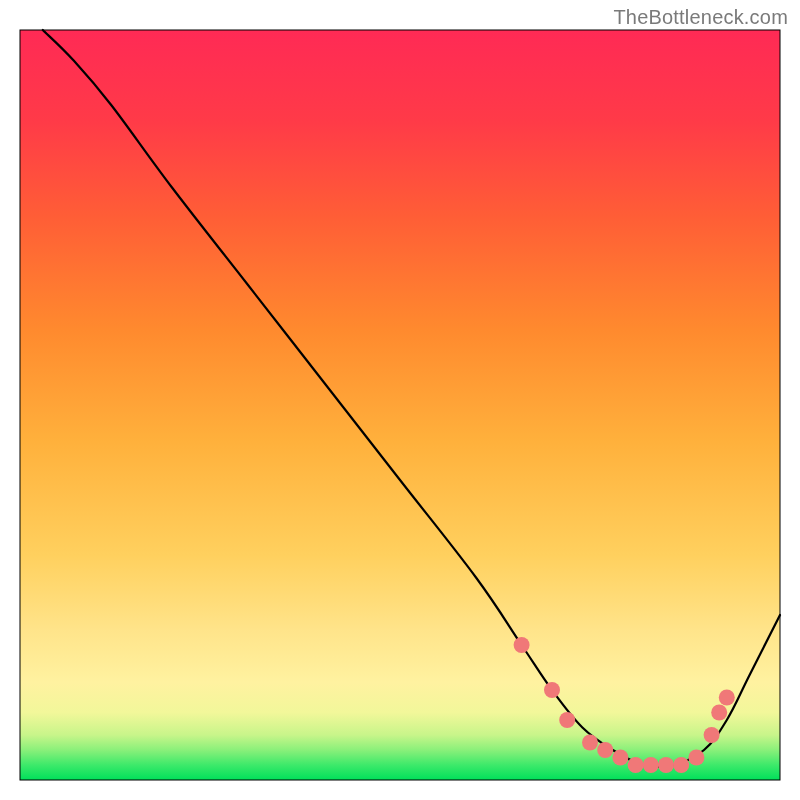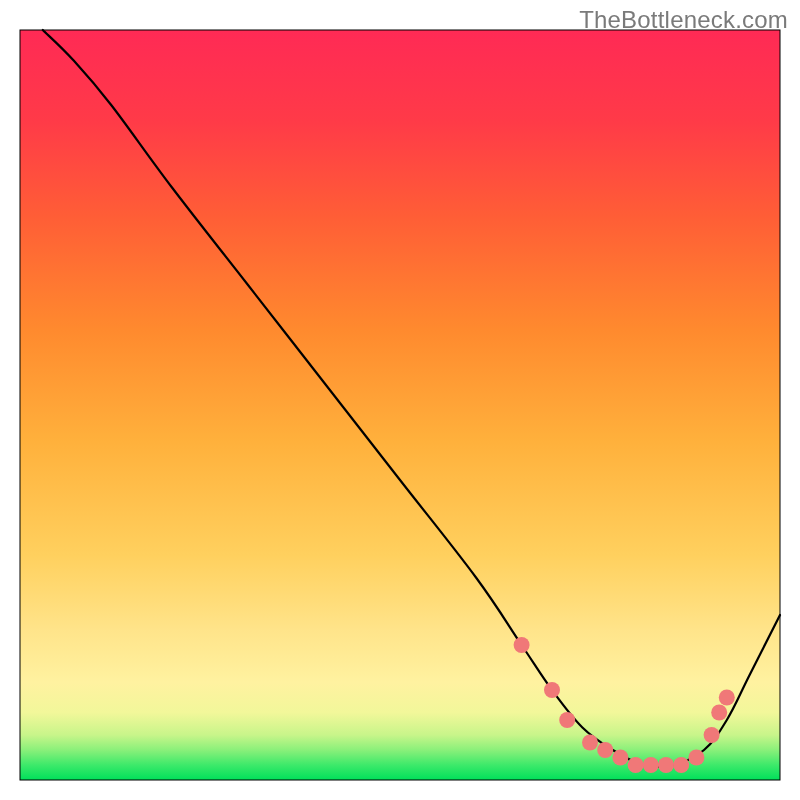--- a/index.html
+++ b/index.html
@@ -13,21 +13,21 @@
   }
   .chart-wrap {
     position: relative;
     width: 800px;
     height: 800px;
   }
   .watermark {
     position: absolute;
     top: 6px;
     right: 12px;
-    font-size: 24px;
+    font-size: 20px;
     color: #7a7a7a;
     font-weight: 400;
     letter-spacing: 0.2px;
     z-index: 3;
   }
   svg.chart {
     display: block;
     width: 800px;
     height: 800px;
   }

